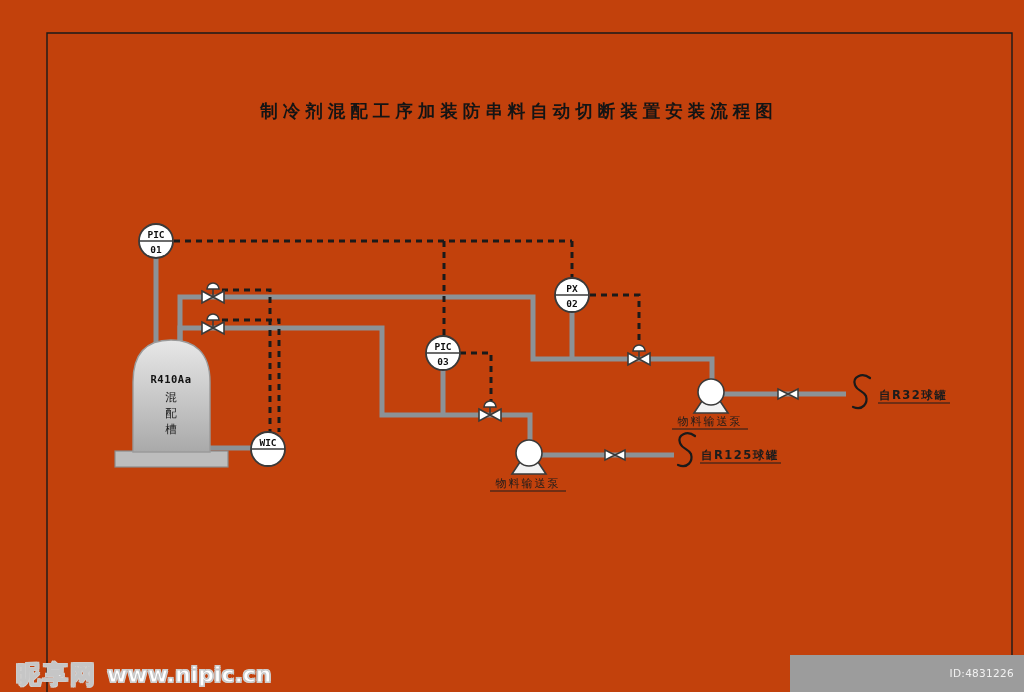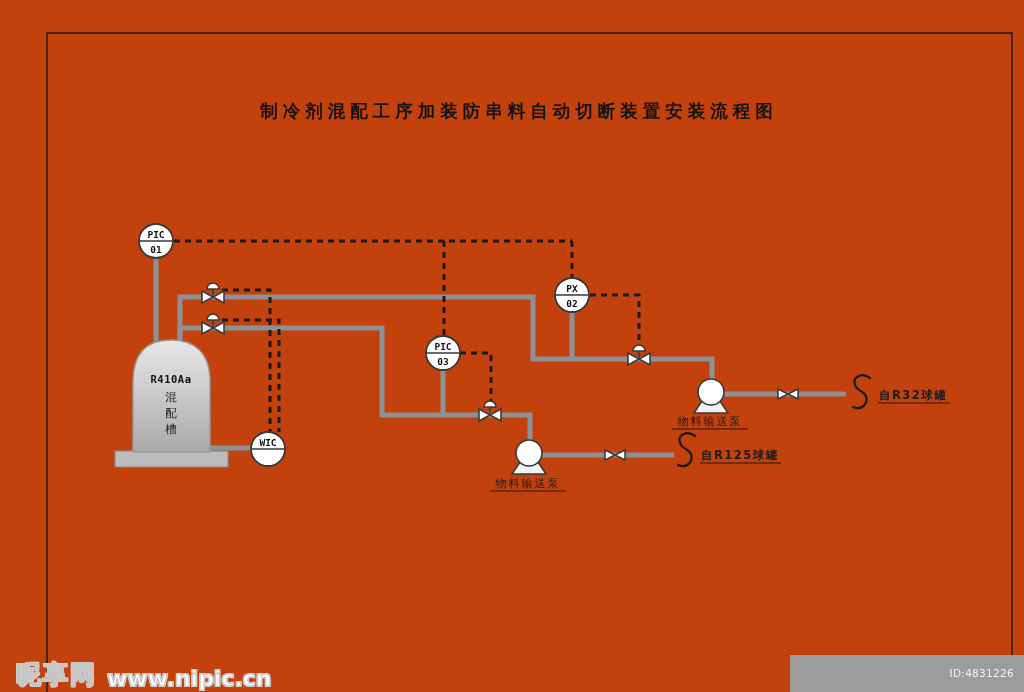--- a/index.html
+++ b/index.html
@@ -3,21 +3,21 @@
 <meta charset="utf-8">
 <style>
   html,body{margin:0;padding:0;background:#ffffff;}
   .stage{position:relative;width:1024px;height:692px;background:#c2410c;overflow:hidden;
          font-family:"DejaVu Sans",sans-serif;padding-left:20px;}
   .diagram-svg{position:absolute;left:0;top:0;}
   .title-text{font-family:"DejaVu Serif","DejaVu Sans",serif;font-weight:600;}
   .inst-text{font-family:"DejaVu Sans Mono",monospace;font-weight:bold;}
   .cn-label{font-family:"DejaVu Sans",sans-serif;fill:#1c1c1c;}
   .wm-strip{position:absolute;left:0;top:655px;width:1024px;height:37px;}
-  .wm-left{position:absolute;left:16px;top:3px;display:flex;align-items:flex-end;gap:10px;
+  .wm-left{position:absolute;left:16px;top:3px;display:flex;align-items:center;gap:10px;
            color:#ffffff;font-weight:bold;
            -webkit-text-stroke:1.1px #c6c6c6;
            text-shadow:1px 1px 0 #d4d4d4,-1px -1px 0 #d4d4d4,1px -1px 0 #d4d4d4,-1px 1px 0 #d4d4d4;}
   .wm-site{font-size:25px;letter-spacing:2px;}
   .wm-url{font-size:22px;}
   .wm-idblock{position:absolute;right:0;top:0;width:234px;height:37px;line-height:37px;
               text-align:right;padding-right:10px;box-sizing:border-box;
               color:#f2f2f2;font-size:10.5px;letter-spacing:.3px;}
 </style>
 </head>

